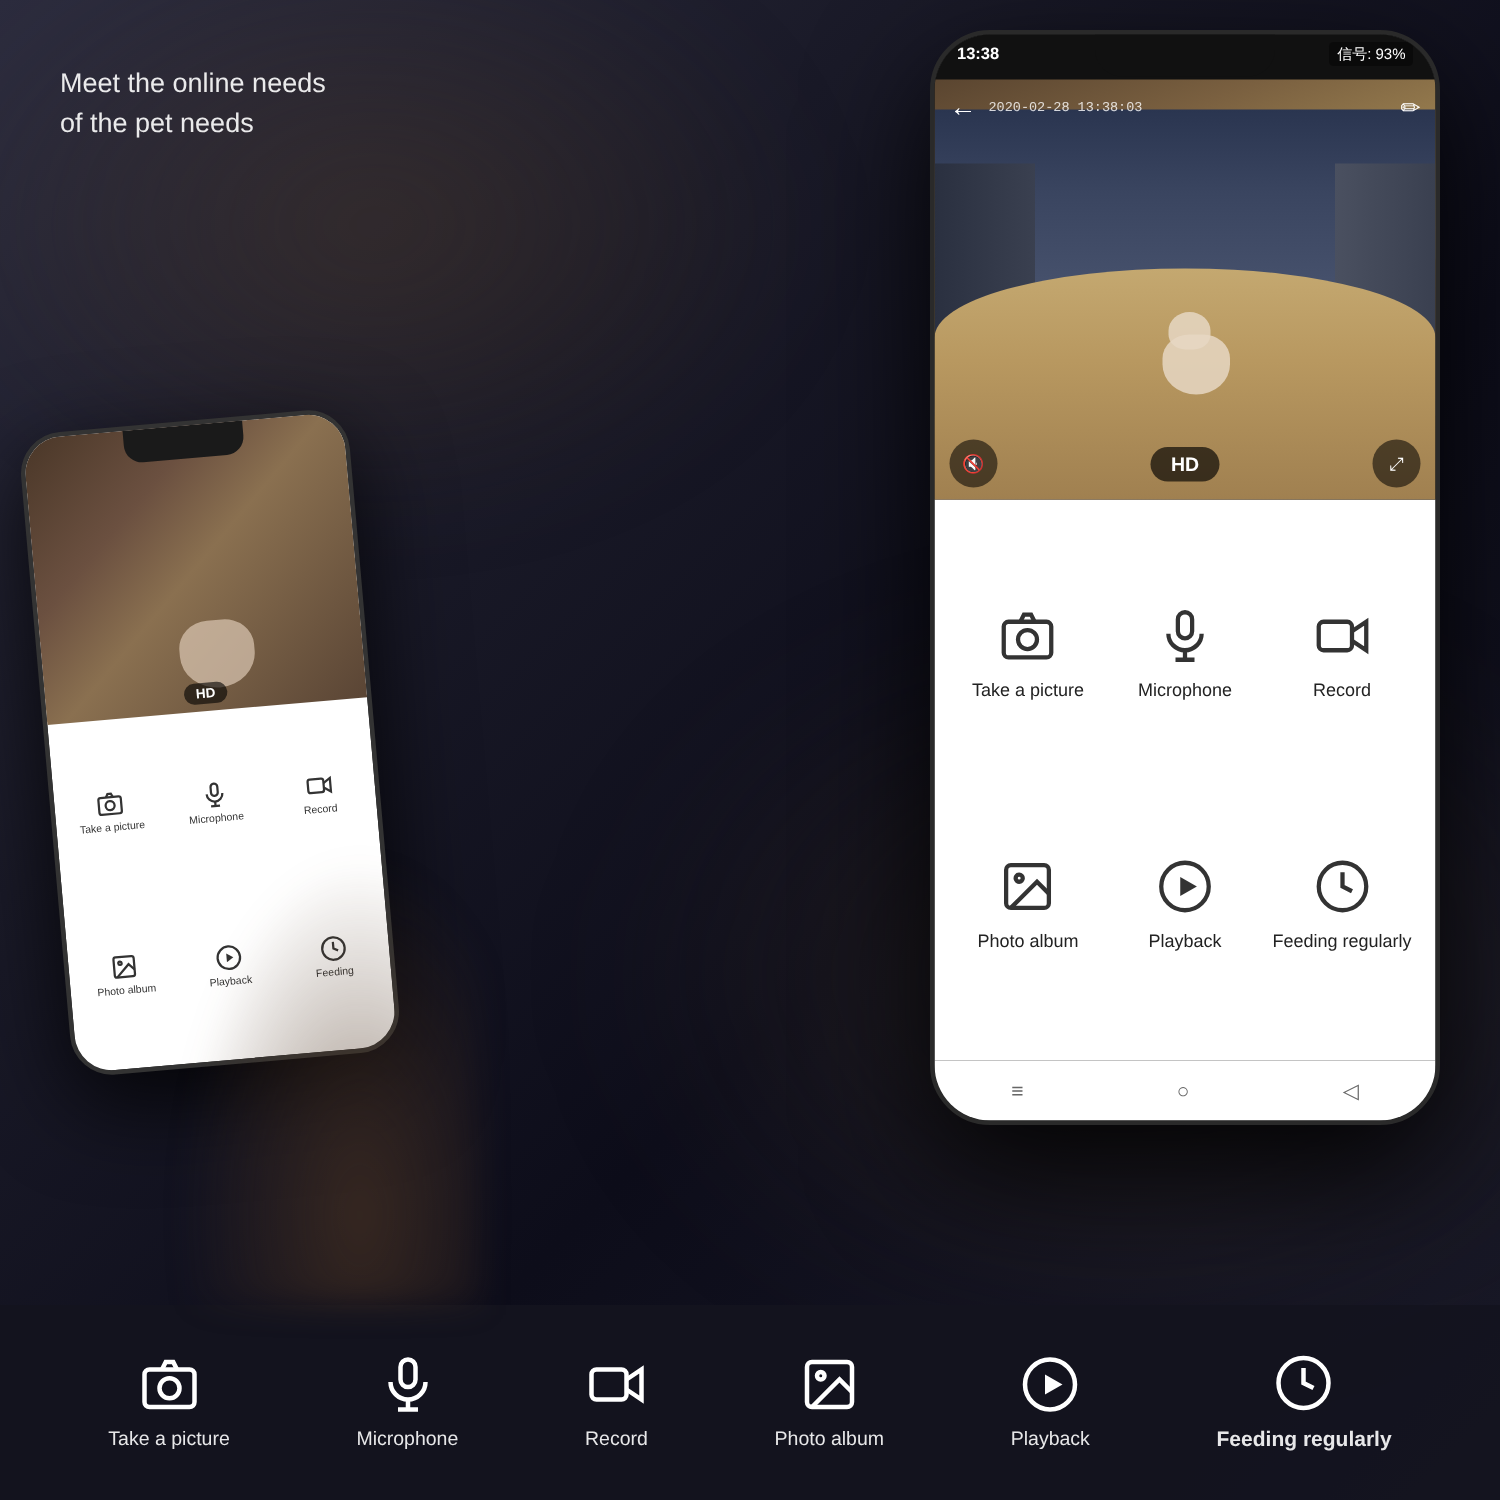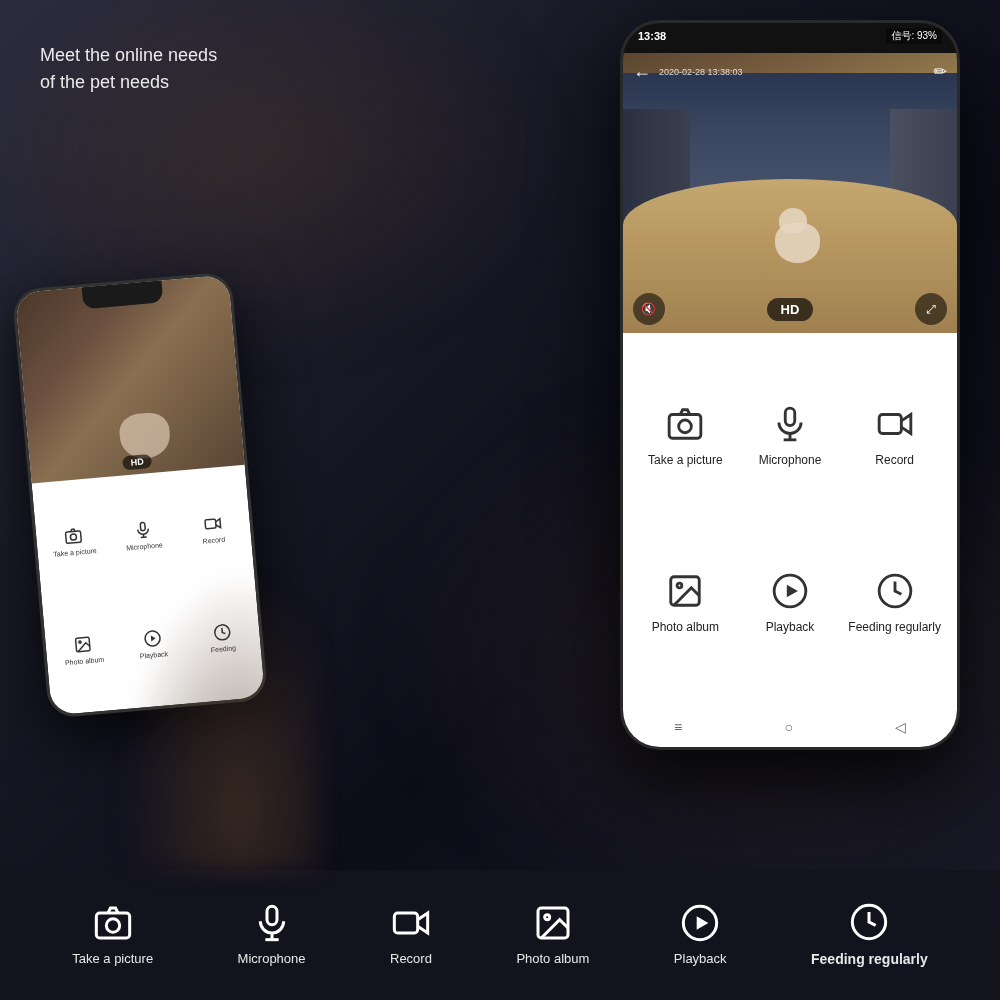--- a/index.html
+++ b/index.html
@@ -259,20 +259,21 @@
       align-items: center;
       gap: 8px;
     }
     .camera-back-btn {
       color: white;
       font-size: 18px;
     }
     .camera-timestamp {
       font-size: 9px;
       color: rgba(255,255,255,0.8);
+      font-family: Liberation Mono, monospace;
     }
     .camera-edit-btn {
       color: white;
       font-size: 16px;
     }
 
     
     .fisheye-floor {
       position: absolute;
       bottom: 0; left: 0; right: 0;

